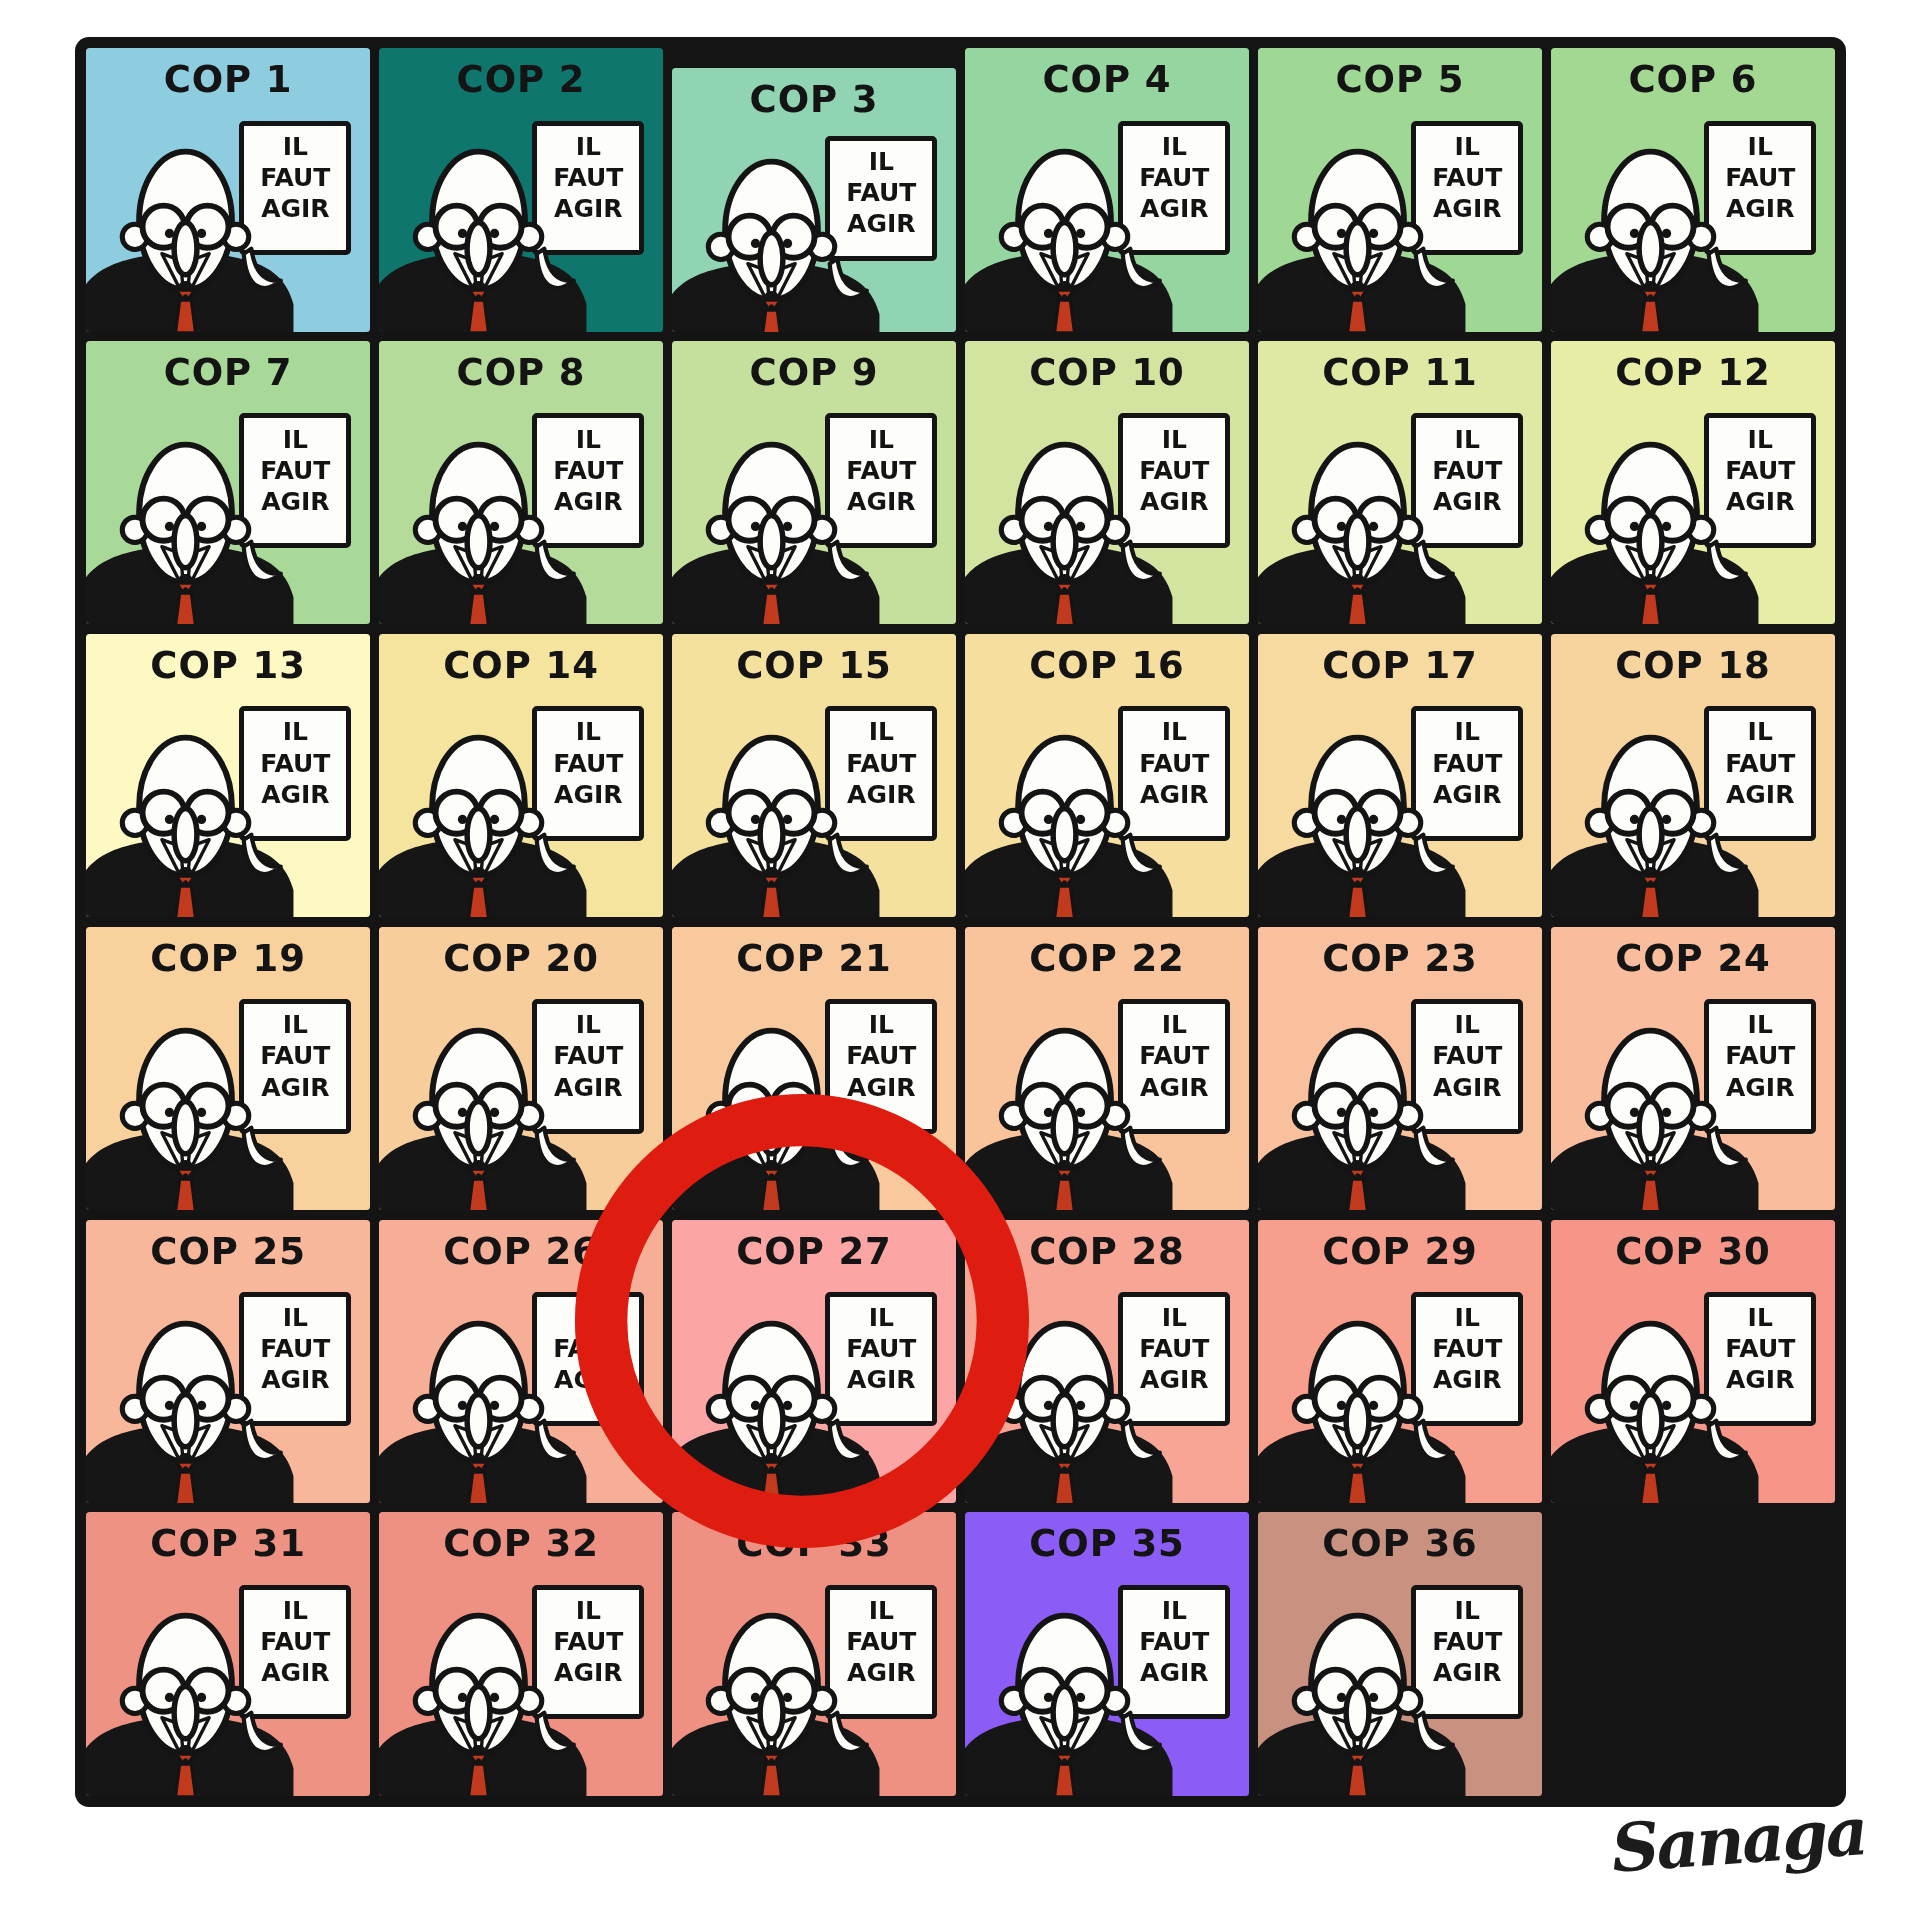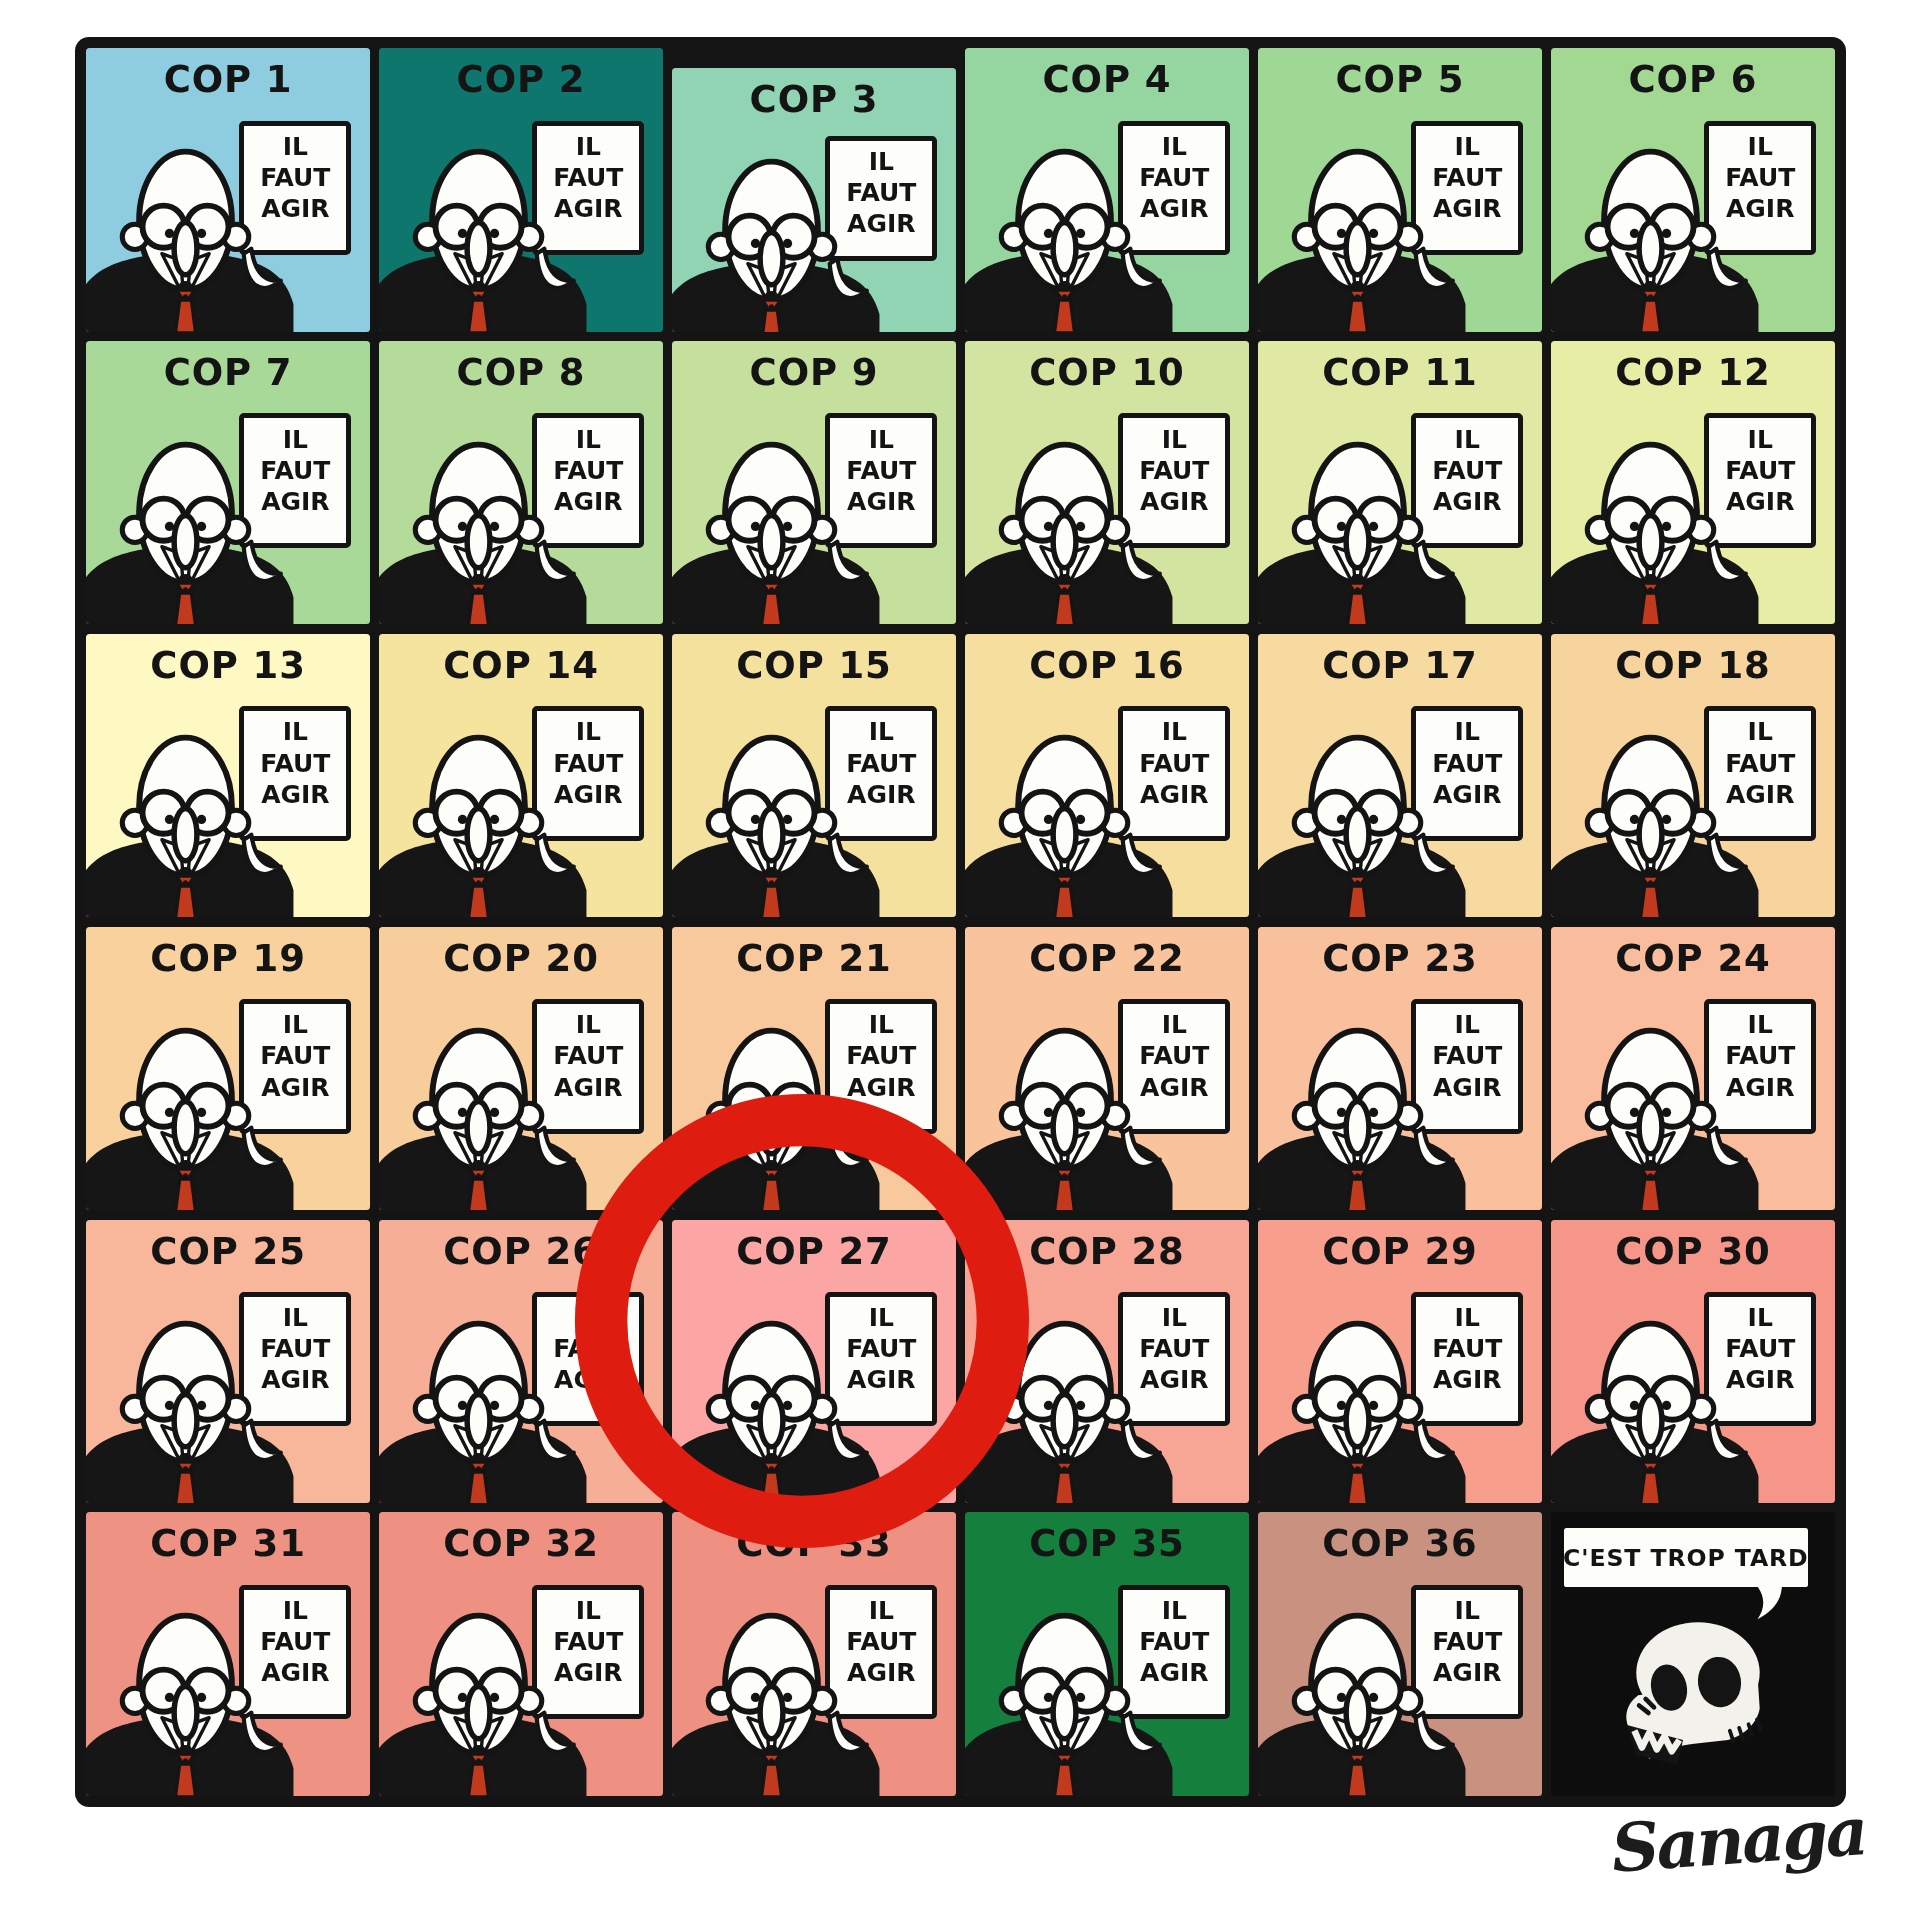--- a/index.html
+++ b/index.html
@@ -1148,21 +1148,21 @@
       <circle cx="137" cy="220" r="5.5" fill="#141414"></circle>
 
       <ellipse cx="118" cy="238" rx="13.5" ry="31" fill="#fdfdfa" stroke="#141414" stroke-width="6.5"></ellipse>
 
       <ellipse cx="118" cy="282" rx="8" ry="5.5" fill="#141414"></ellipse>
       <circle cx="118" cy="295" r="3" fill="#141414"></circle>
 
       <path d="M196,238 C200,266 212,278 231,276 C209,294 190,284 187,244 Z" fill="#fdfdfa" stroke="#141414" stroke-width="5" stroke-linejoin="round"></path>
     </svg>
   </div>
-        <div class="cell" style="background: #15803d;">
+        <div class="cell" style="background: #8b5cf6;">
     <div class="cop-label">COP 35</div>
     <div class="bubble">
       <div class="bubble-text">IL FAUT AGIR</div>
     </div>
     <svg class="figure-svg" viewBox="0 0 336 336" preserveAspectRatio="xMidYMid slice">
 
       <path d="M-12,342 L-12,304 C0,266 30,254 68,247 L94,242 L114,292 L124,292 L144,242 L170,247 C208,254 236,266 246,304 L246,342 Z" fill="#161616"></path>
 
       <ellipse cx="118" cy="205" rx="55" ry="82" fill="#fdfdfa" stroke="#141414" stroke-width="7"></ellipse>
 
@@ -1212,40 +1212,20 @@
       <circle cx="144" cy="212" r="25" fill="#fdfdfa" stroke="#141414" stroke-width="7"></circle>
       <circle cx="99" cy="220" r="5.5" fill="#141414"></circle>
       <circle cx="137" cy="220" r="5.5" fill="#141414"></circle>
 
       <ellipse cx="118" cy="238" rx="13.5" ry="31" fill="#fdfdfa" stroke="#141414" stroke-width="6.5"></ellipse>
 
       <ellipse cx="118" cy="282" rx="8" ry="5.5" fill="#141414"></ellipse>
       <circle cx="118" cy="295" r="3" fill="#141414"></circle>
 
       <path d="M196,238 C200,266 212,278 231,276 C209,294 190,284 187,244 Z" fill="#fdfdfa" stroke="#141414" stroke-width="5" stroke-linejoin="round"></path>
-    </svg>
-  </div>
-        <div class="cell" style="background: rgb(13, 13, 13);">
-    <div class="final-bubble">
-      <div class="final-bubble-text">C'EST TROP TARD</div>
-    </div>
-    <svg class="final-tail" viewBox="0 0 40 42">
-      <path d="M2,0 L32,0 C32,16 24,30 4,40 C14,26 12,12 2,0 Z" fill="#fdfdfa"></path>
-    </svg>
-    <svg class="skull-svg" viewBox="0 0 200 160">
-      <g fill="#f3f1ec">
-        <ellipse cx="108" cy="58" rx="66" ry="54"></ellipse>
-        <path d="M44,82 C28,94 28,112 40,126 L56,150 C72,140 88,136 104,134 L140,130 C160,124 172,110 174,96 L172,66 Z"></path>
-      </g>
-      <ellipse cx="77" cy="74" rx="19" ry="25" fill="#141414" transform="rotate(-14 77 74)"></ellipse>
-      <ellipse cx="131" cy="68" rx="23" ry="27" fill="#141414" transform="rotate(-8 131 68)"></ellipse>
-      <path d="M52,86 L61,95 M45,93 L55,101" stroke="#141414" stroke-width="5" fill="none" stroke-linecap="round"></path>
-      <path d="M32,114 L92,130 L86,156 L42,146 Z" fill="#141414"></path>
-      <path d="M40,120 L48,138 L56,122 L64,140 L72,126 L80,142 L88,130" stroke="#f3f1ec" stroke-width="7" fill="none" stroke-linejoin="round"></path>
-      <path d="M142,120 L146,132 M152,117 L156,129 M162,113 L166,125 M171,108 L175,120" stroke="#141414" stroke-width="4" stroke-linecap="round" fill="none"></path>
     </svg>
   </div>
       </div>
   </div>
 
   <svg class="ring-overlay" viewBox="0 0 600 600">
     <circle cx="300" cy="300" r="230" fill="none" stroke="#de1d10" stroke-width="60"></circle>
     <defs>
       <path id="ring-text-path" d="M 70,300 a 230,230 0 1 1 0.1,0" fill="none"></path>
     </defs>

